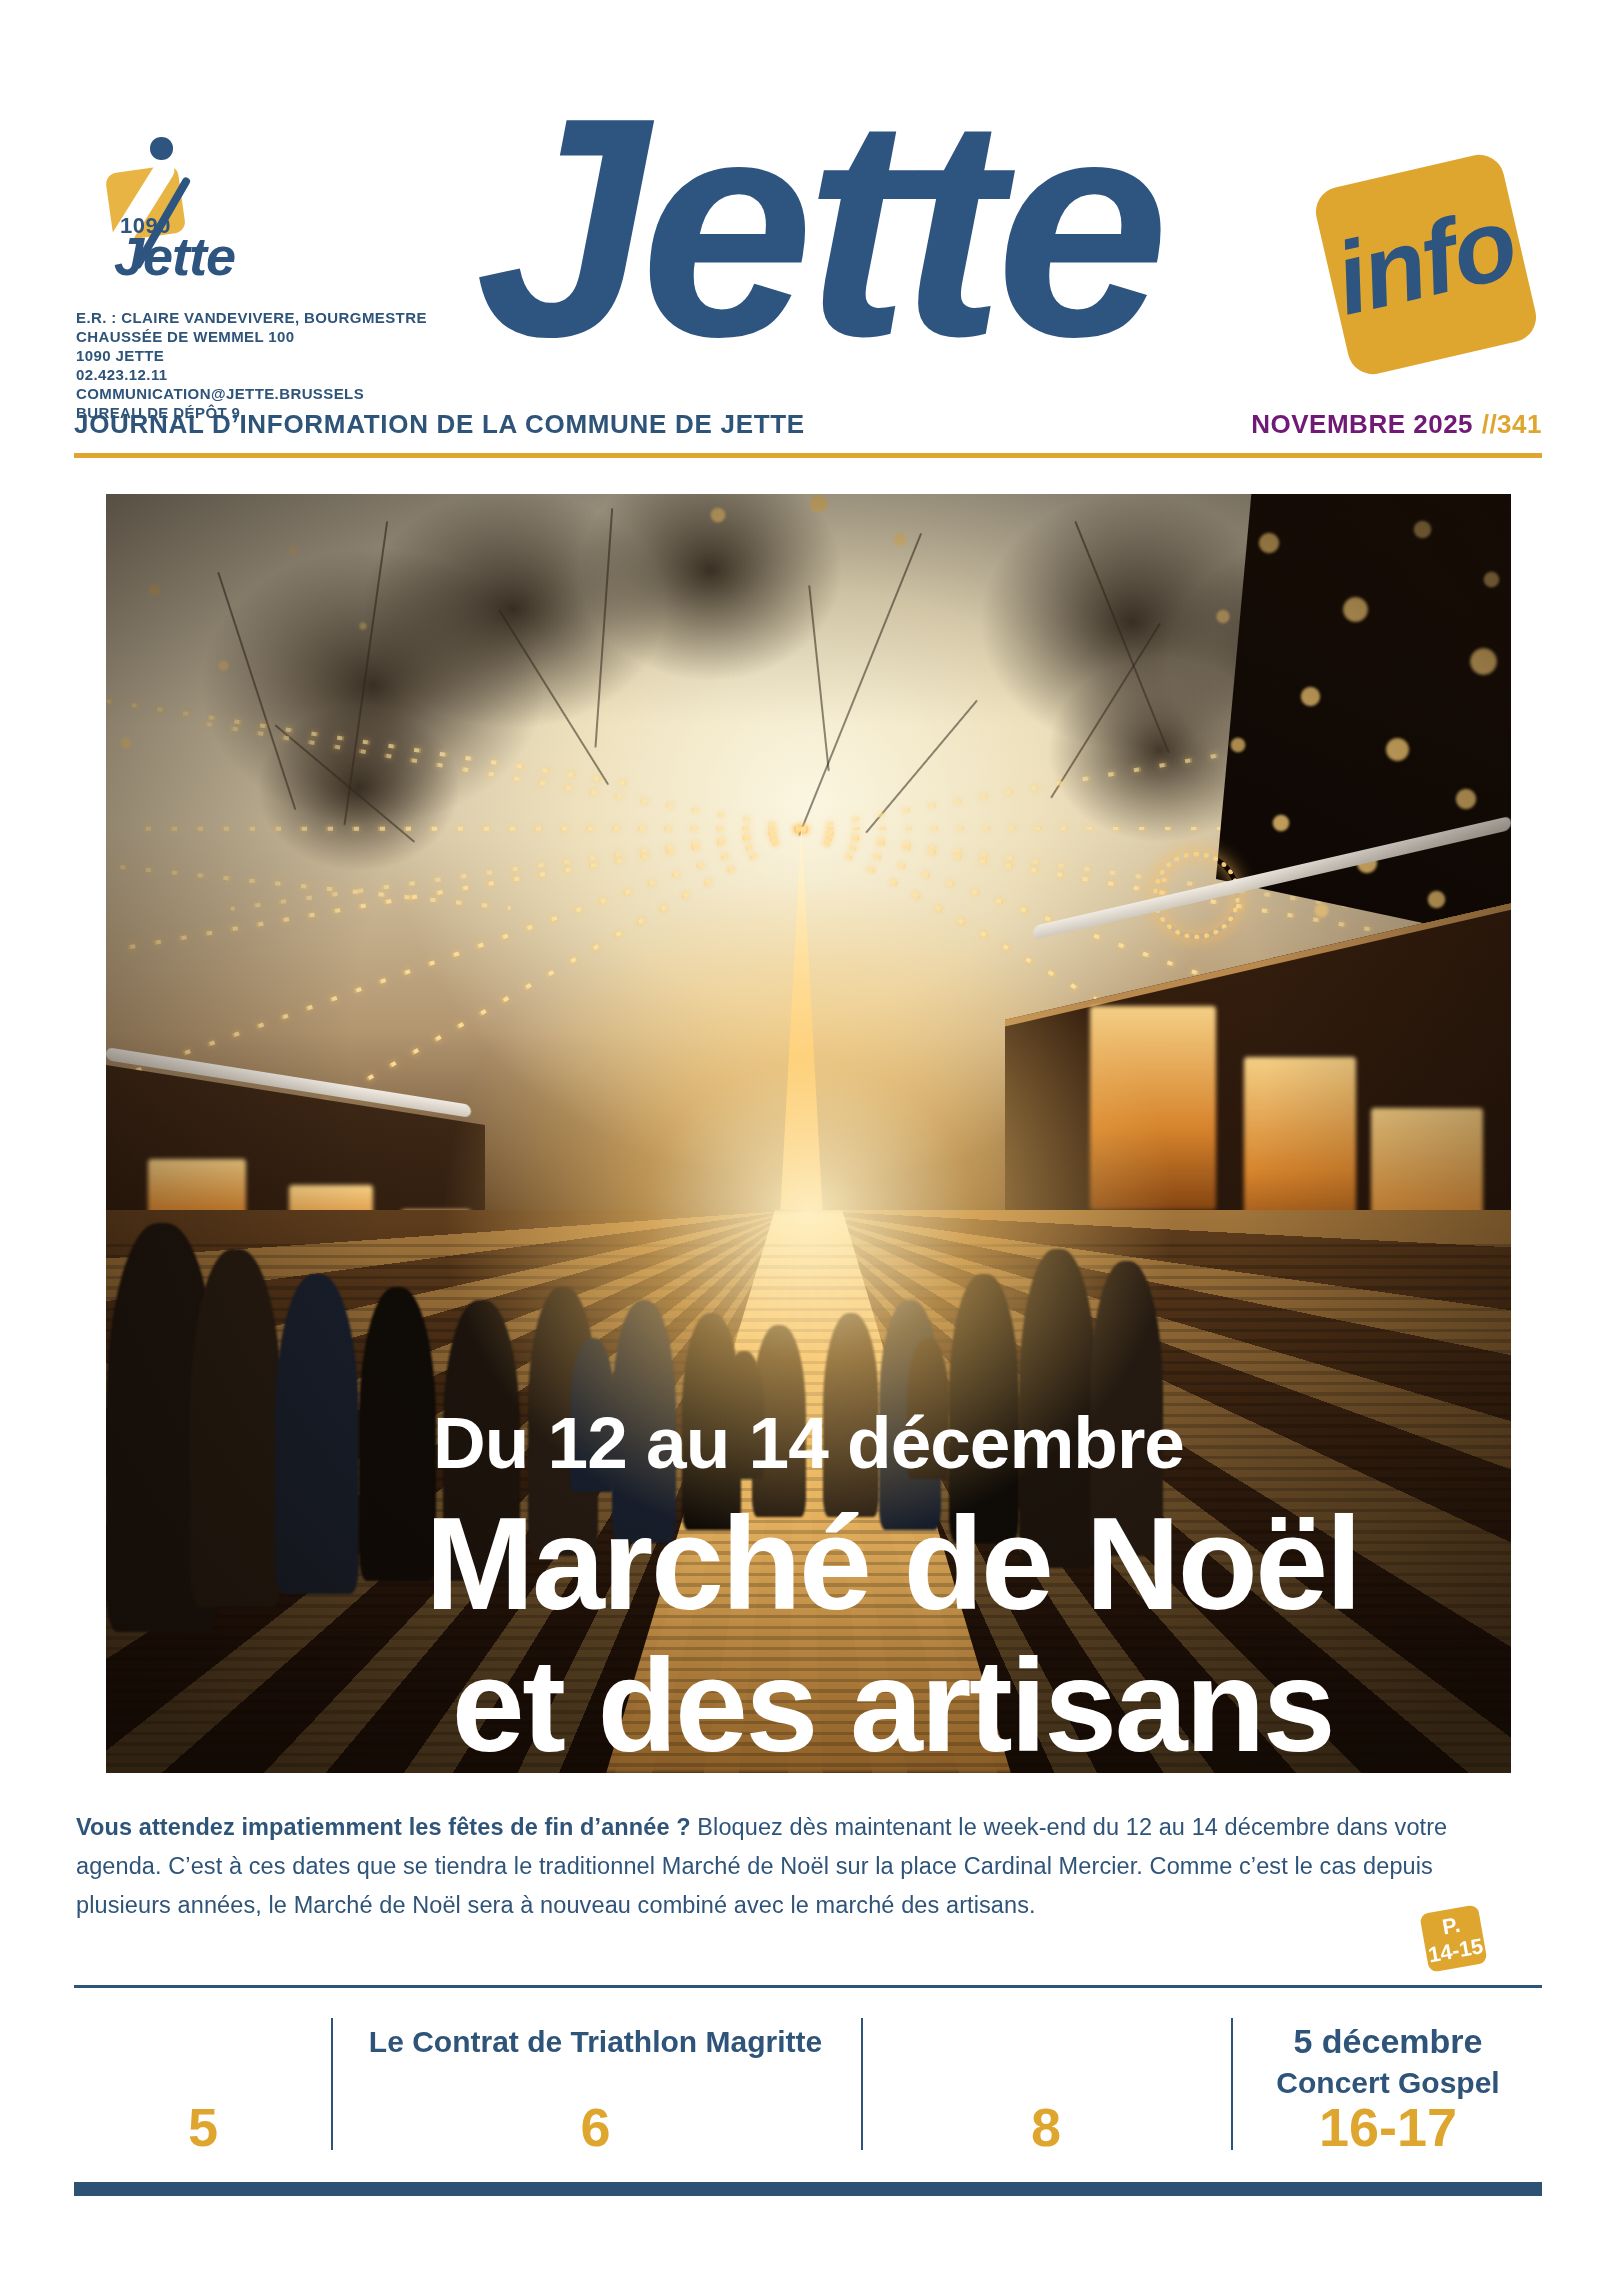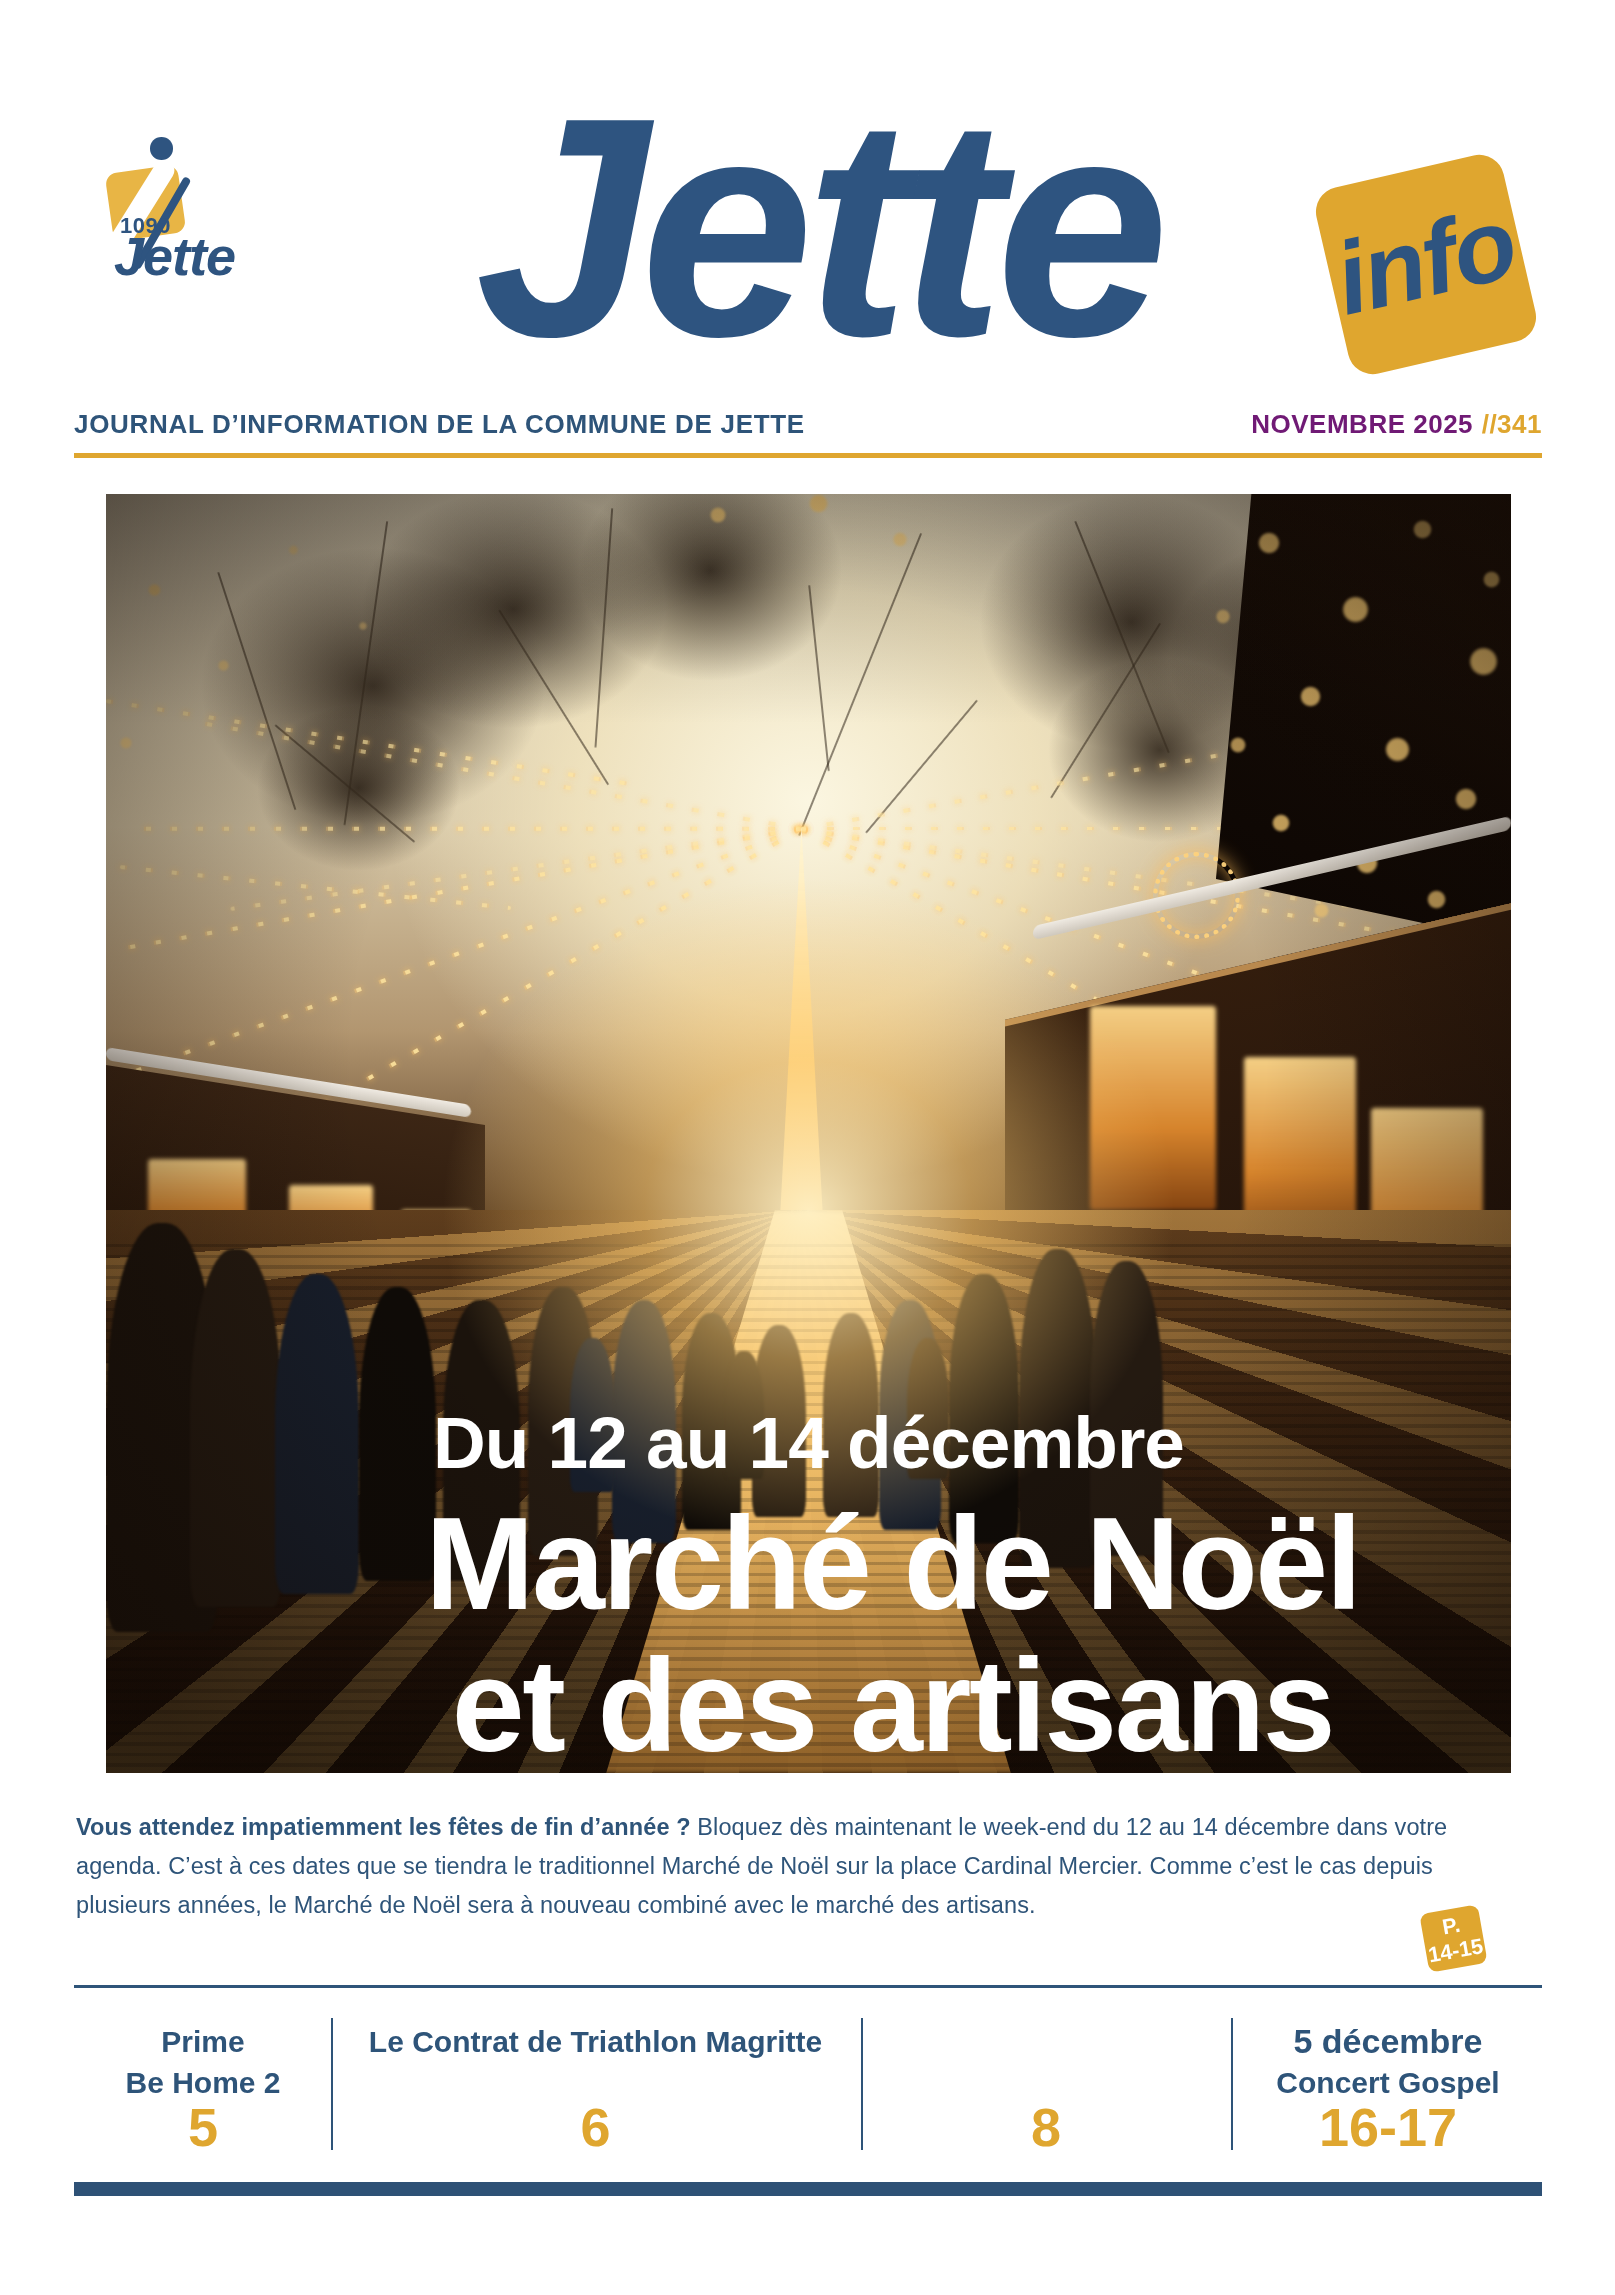--- a/index.html
+++ b/index.html
@@ -105,20 +105,28 @@
 <body>
 
 <div class="page">
 
   <div class="abs logo-square"></div>
   <div class="abs logo-swoosh"></div>
   <div class="abs logo-tail"></div>
   <div class="abs logo-dot"></div>
   <div class="abs logo-1090">1090</div>
   <div class="abs logo-jette">Jette</div>
+  <div class="abs address">
+    <div>E.R. : CLAIRE VANDEVIVERE, BOURGMESTRE</div>
+    <div>CHAUSSÉE DE WEMMEL 100</div>
+    <div>1090 JETTE</div>
+    <div>02.423.12.11</div>
+    <div>COMMUNICATION@JETTE.BRUSSELS</div>
+    <div>BUREAU DE DÉPÔT 9</div>
+  </div>
 
   <div class="abs mast-title">Jette</div>
   <div class="abs info-badge">
     <span>info</span>
   </div>
 
   <div class="abs hdr-row">
     <div class="hdr-left">JOURNAL D’INFORMATION DE LA COMMUNE DE JETTE</div>
     <div class="hdr-right">
       <span class="hdr-month">NOVEMBRE 2025</span><span class="hdr-issue">//341</span>
@@ -242,24 +250,20 @@
   <div class="abs pbadge">
     <span>P.</span>
     <span>14-15</span>
   </div>
 
   <div class="abs ft-line"></div>
   <div class="abs ft-div" style="left:331px;"></div>
   <div class="abs ft-div" style="left:861px;"></div>
   <div class="abs ft-div" style="left:1231px;"></div>
 
-  <div class="abs ft-col" style="left:84px;width:238px;">
-    <div>Prime</div>
-    <div>Be Home 2</div>
-  </div>
   <div class="abs ft-num" style="left:84px;width:238px;">5</div>
 
   <div class="abs ft-col" style="left:345px;width:501px;">
     <div>Le Contrat de Triathlon Magritte</div>
   </div>
   <div class="abs ft-num" style="left:345px;width:501px;">6</div>
 
   <div class="abs ft-num" style="left:873px;width:346px;">8</div>
 
   <div class="abs ft-col" style="left:1243px;width:290px;">

